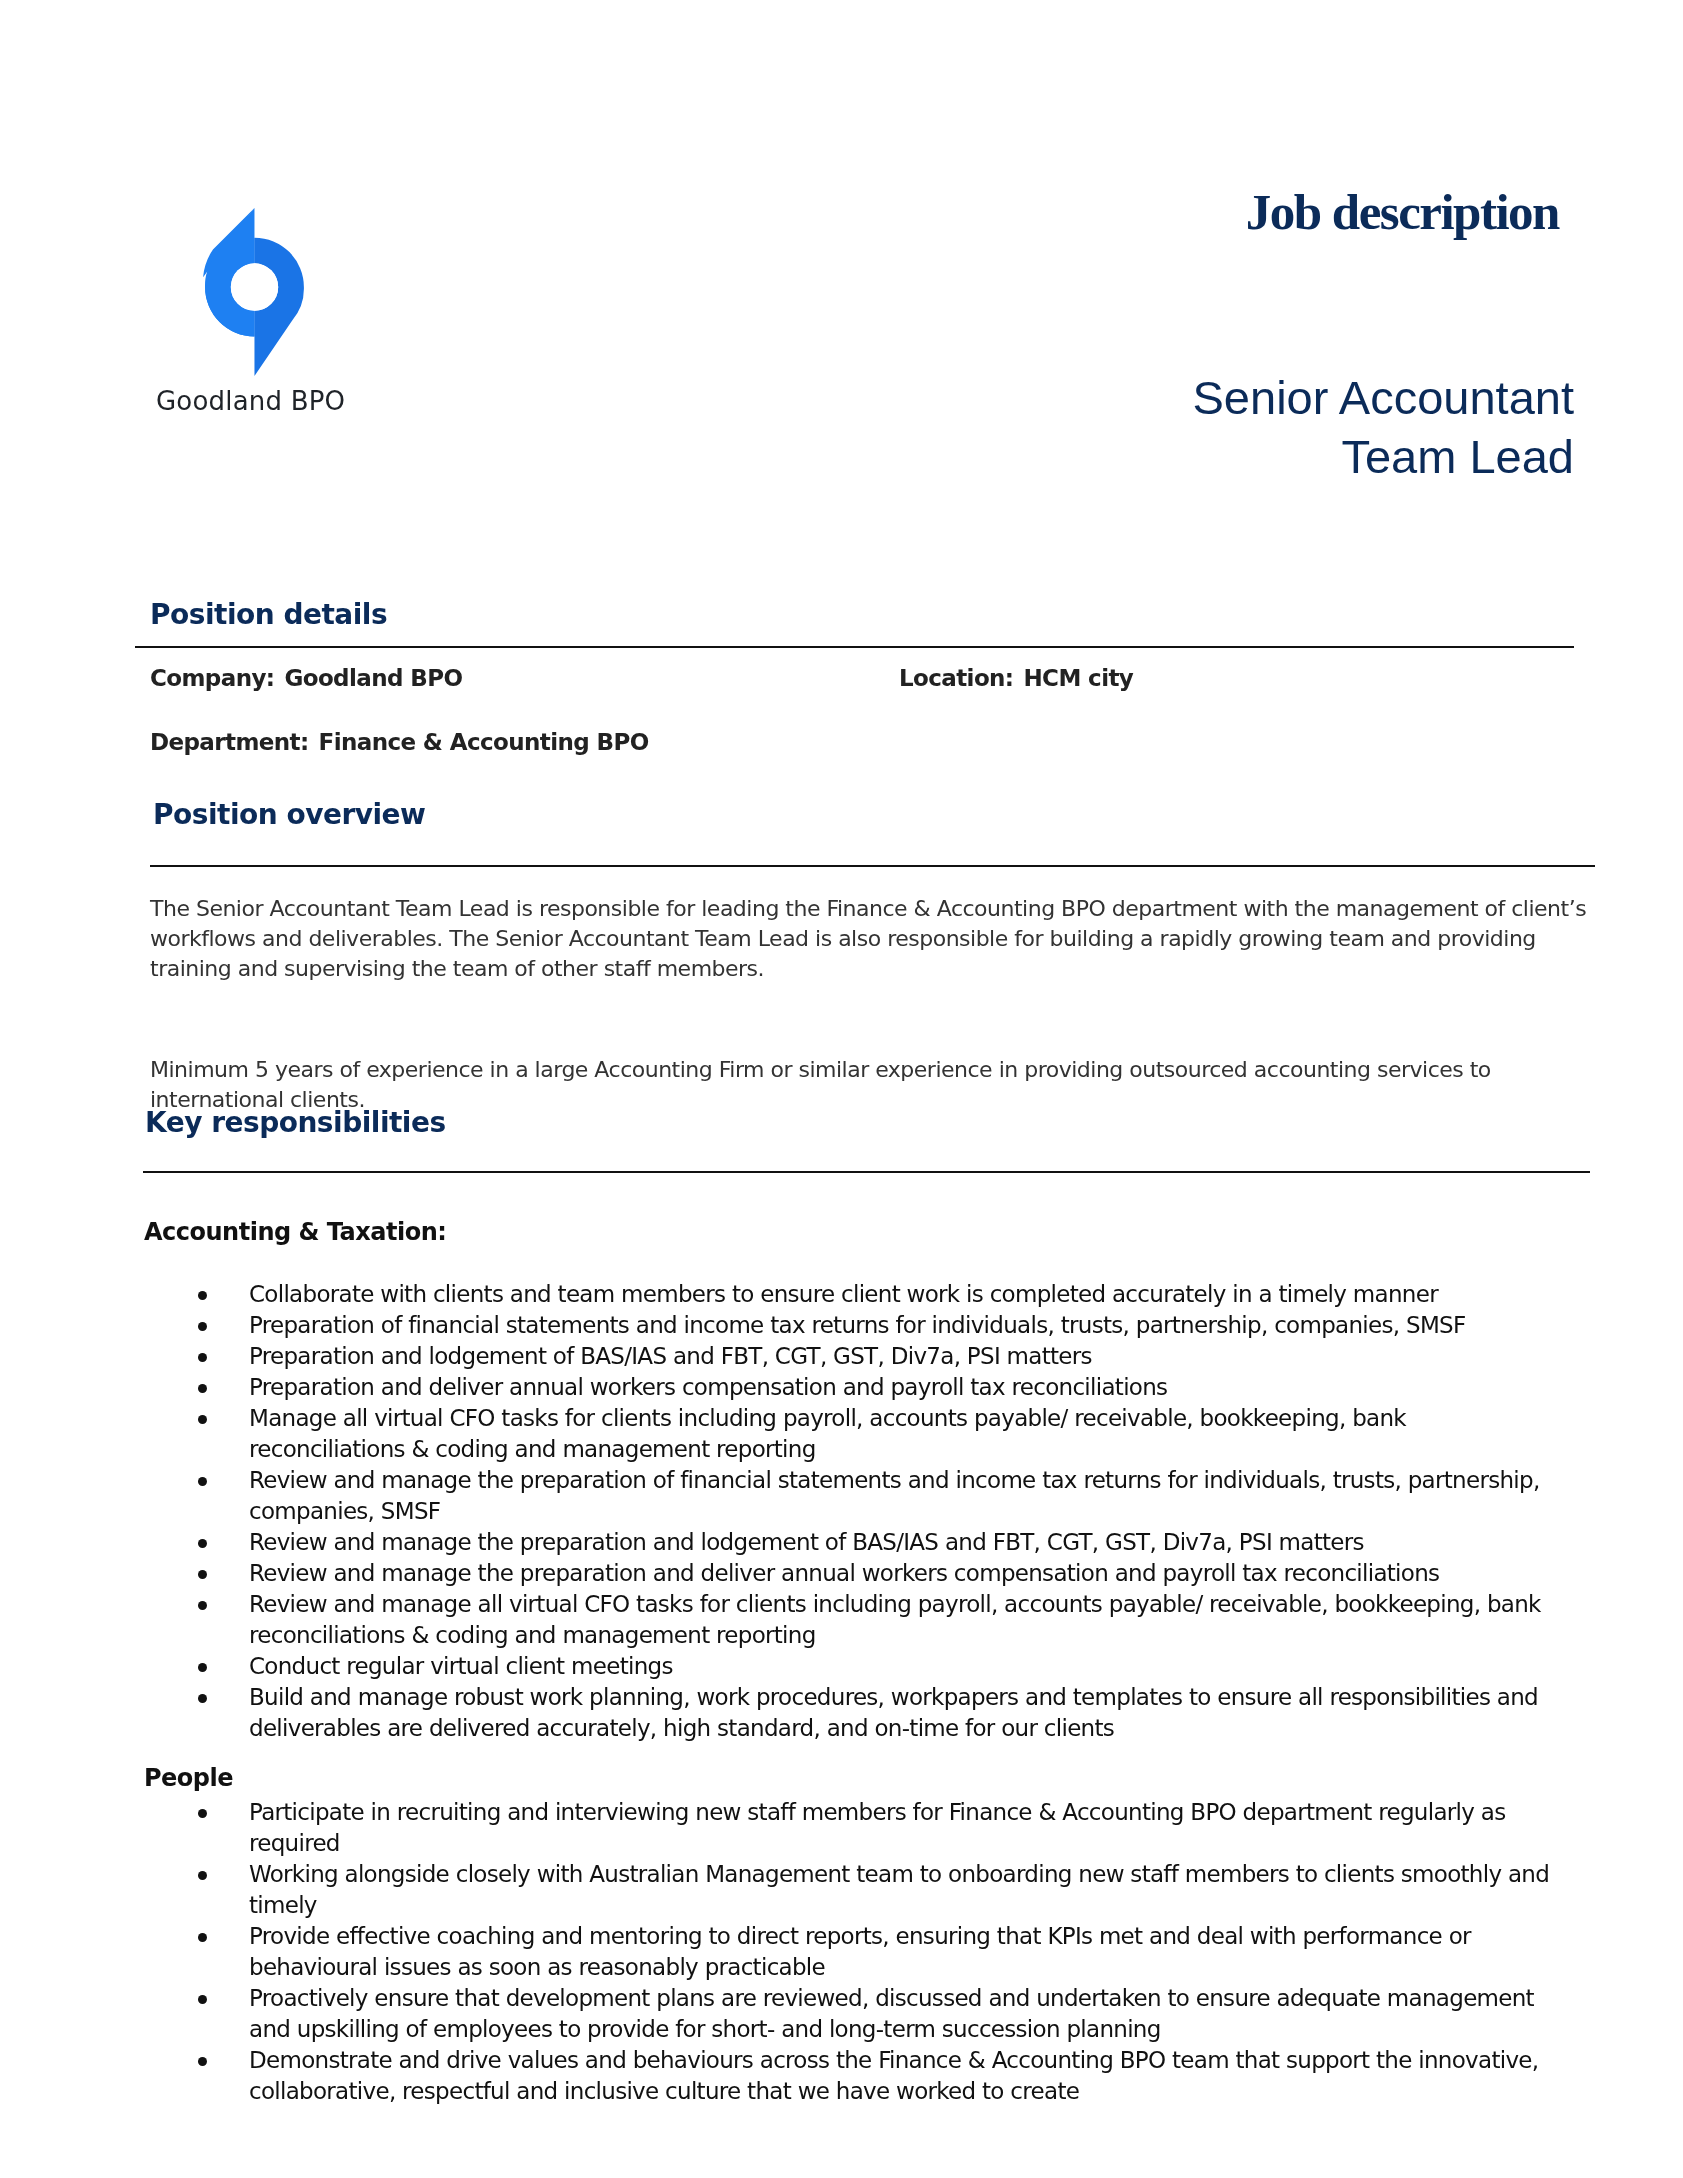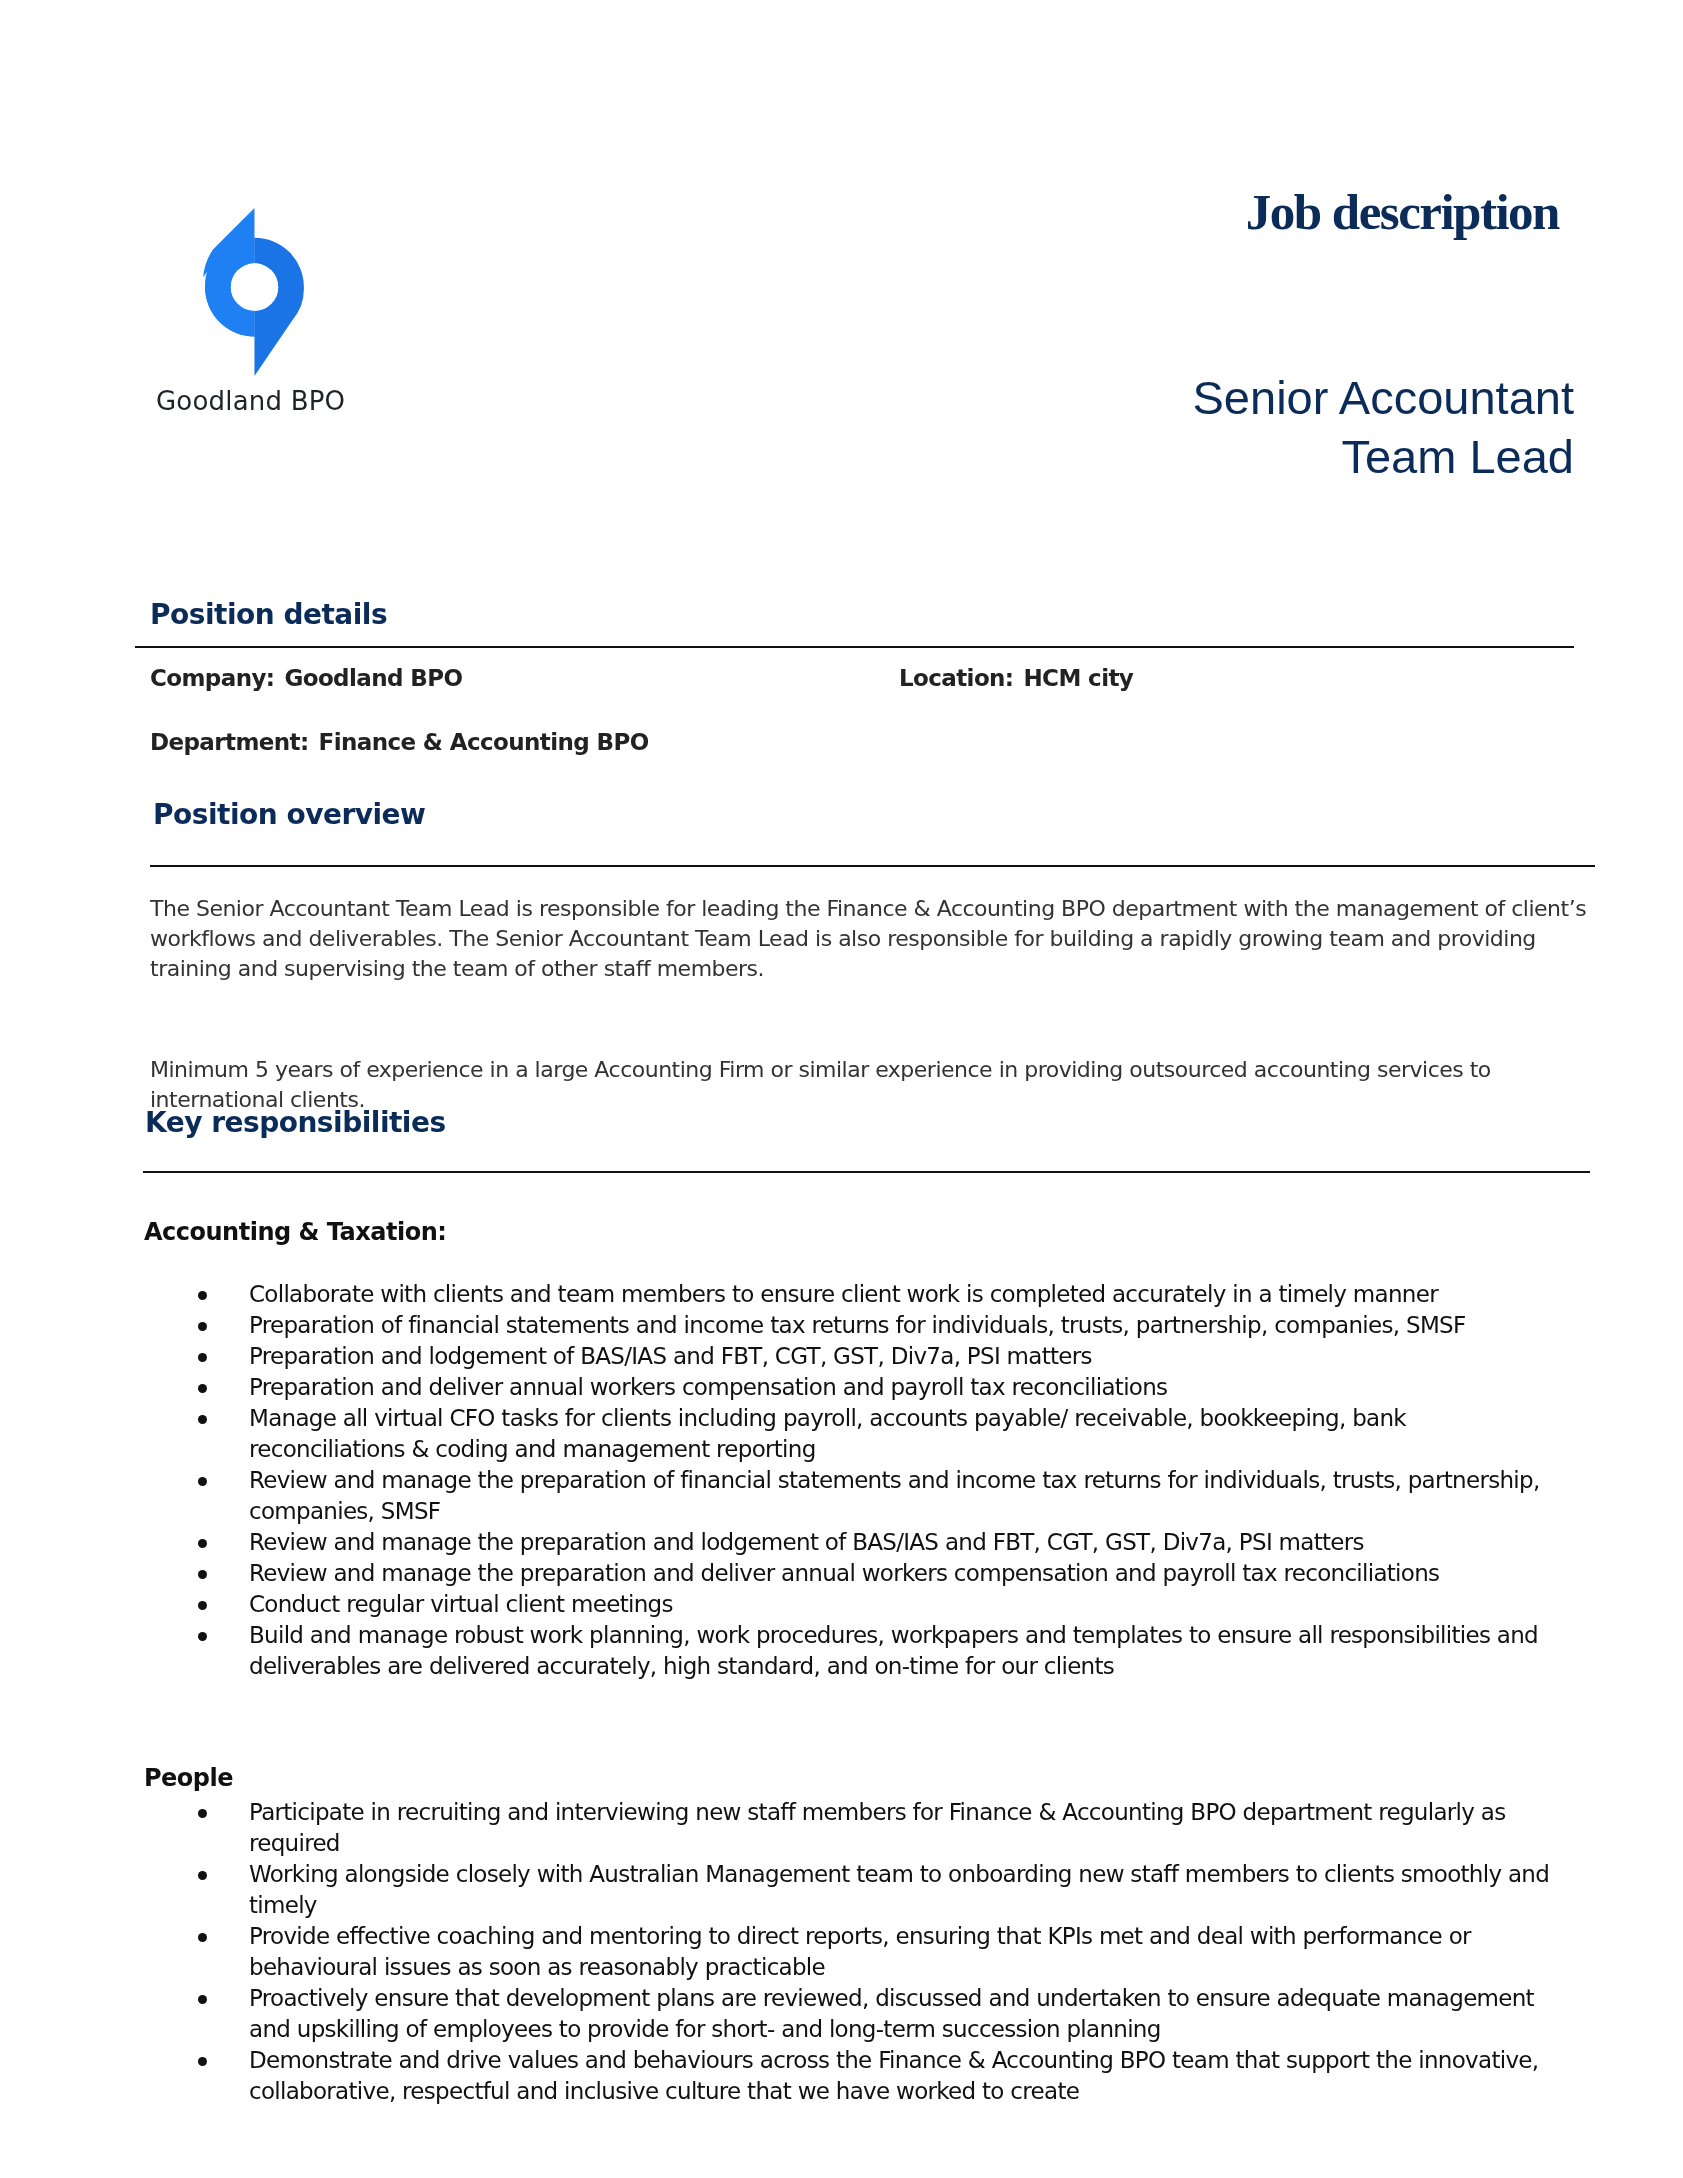--- a/index.html
+++ b/index.html
@@ -77,20 +77,21 @@
 
 <ul class="bullets" style="left:144px; top:1279px;">
   <li><span class="dot"></span><span>Collaborate with clients and team members to ensure client work is completed accurately in a timely manner</span></li>
   <li><span class="dot"></span><span>Preparation of financial statements and income tax returns for individuals, trusts, partnership, companies, SMSF</span></li>
   <li><span class="dot"></span><span>Preparation and lodgement of BAS/IAS and FBT, CGT, GST, Div7a, PSI matters</span></li>
   <li><span class="dot"></span><span>Preparation and deliver annual workers compensation and payroll tax reconciliations</span></li>
   <li><span class="dot"></span><span>Manage all virtual CFO tasks for clients including payroll, accounts payable/ receivable, bookkeeping, bank reconciliations &amp; coding and management reporting</span></li>
   <li><span class="dot"></span><span>Review and manage the preparation of financial statements and income tax returns for individuals, trusts, partnership, companies, SMSF</span></li>
   <li><span class="dot"></span><span>Review and manage the preparation and lodgement of BAS/IAS and FBT, CGT, GST, Div7a, PSI matters</span></li>
   <li><span class="dot"></span><span>Review and manage the preparation and deliver annual workers compensation and payroll tax reconciliations</span></li>
+  <li><span class="dot"></span><span>Review and manage all virtual CFO tasks for clients including payroll, accounts payable/ receivable, bookkeeping, bank reconciliations &amp; coding and management reporting</span></li>
   <li><span class="dot"></span><span>Conduct regular virtual client meetings</span></li>
   <li><span class="dot"></span><span>Build and manage robust work planning, work procedures, workpapers and templates to ensure all responsibilities and deliverables are delivered accurately, high standard, and on-time for our clients</span></li>
 </ul>
 
 <div class="abs subhead" style="left:144px; top:1764px;">People</div>
 
 <ul class="bullets" style="left:144px; top:1797px;">
   <li><span class="dot"></span><span>Participate in recruiting and interviewing new staff members for Finance &amp; Accounting BPO department regularly as required</span></li>
   <li><span class="dot"></span><span>Working alongside closely with Australian Management team to onboarding new staff members to clients smoothly and timely</span></li>
   <li><span class="dot"></span><span>Provide effective coaching and mentoring to direct reports, ensuring that KPIs met and deal with performance or behavioural issues as soon as reasonably practicable</span></li>

